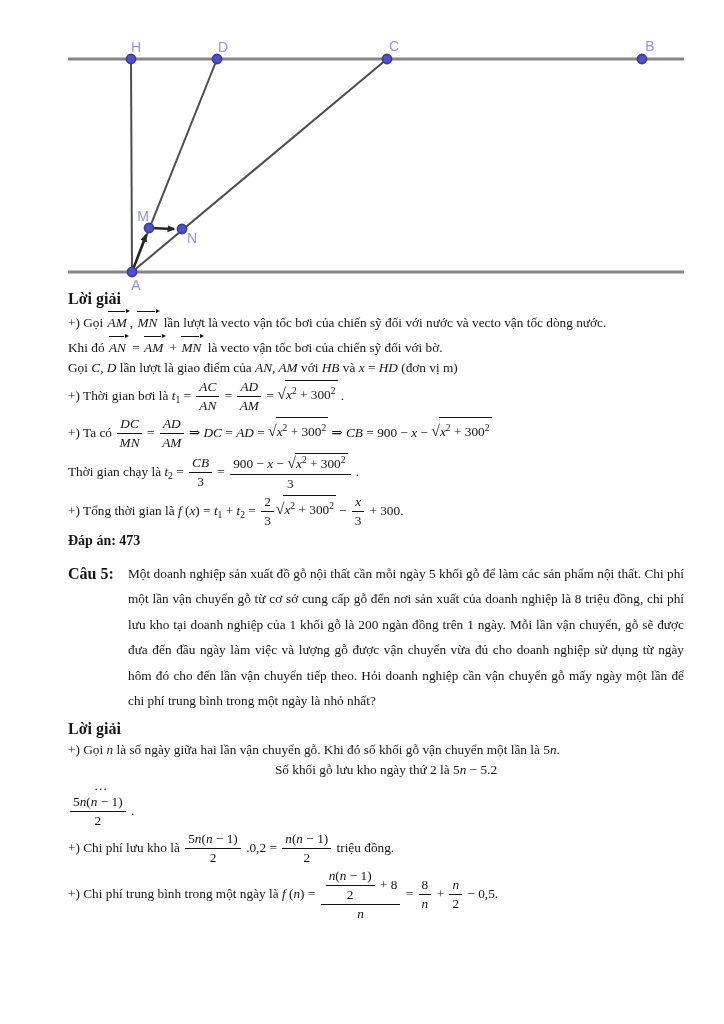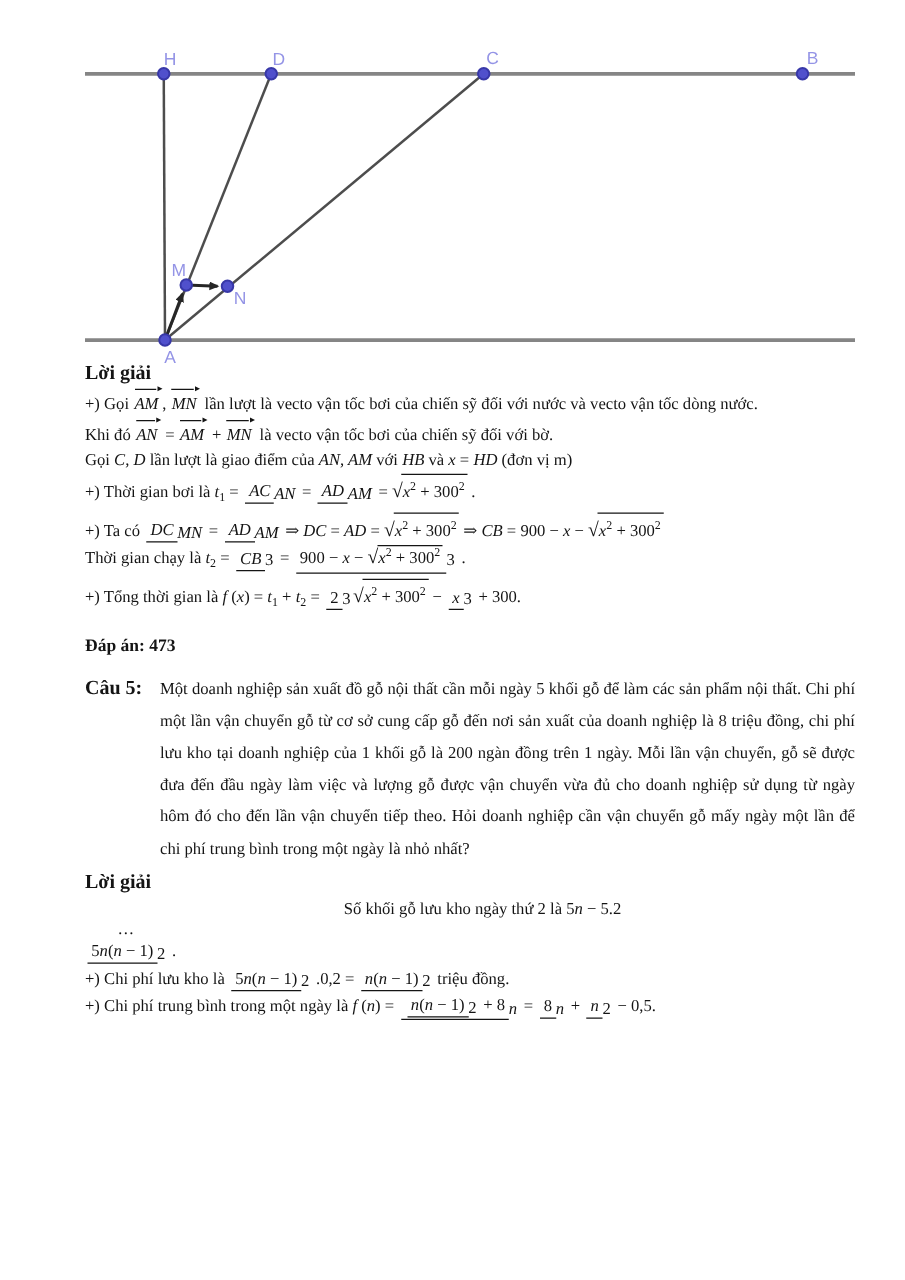--- a/index.html
+++ b/index.html
@@ -16,35 +16,35 @@
   .pt-label { font-family:"Liberation Sans","DejaVu Sans",sans-serif; font-size:14px; }
 
   
   .content { position:absolute; top:290px; left:68px; width:616px; }
   .heading { font-weight:bold; font-size:16px; line-height:18px; margin:0 0 2px 0; }
   .mline { margin:1px 0; line-height:19px; }
   .mline.vgap { margin-top:3px; }
   .mline.fr { margin:2px 0; }
   .mline.ind { padding-left:20px;text-align:center; }
   .mline.dots { line-height:12px; padding-left:26px; letter-spacing:2px; }
-  .answer { font-weight:bold; font-size:14px; line-height:20px; margin-top:16px; }
+  .answer { font-weight:bold; font-size:14px; line-height:20px; margin-top:2px; }
 
   
   .question { margin-top:10px; overflow:hidden; }
   .qlabel { float:left; width:60px; font-weight:bold; font-size:16px; line-height:25.5px; }
   .qtext { margin-left:60px; text-align:justify; line-height:25.5px; }
 
   .sol2 { margin-top:6px; }
 
   
   i { font-style:italic; }
   sup { font-size:0.72em; }
   sub { font-size:0.72em; }
 
-  .frac { display:inline-flex; flex-direction:row; align-items:center;
+  .frac { display:inline-flex; flex-direction:column; align-items:center;
           vertical-align:middle; margin:0 2px; line-height:1.2; text-align:center; }
   .frac > .num { display:block; border-bottom:1px solid #141414; padding:0 3px 1px 3px; }
   .frac > .den { display:block; padding-top:1px; }
 
   .sqrt { display:inline-block; white-space:nowrap; vertical-align:baseline; }
   .sqrt > .rsign { font-size:1.18em; letter-spacing:-1px; }
   .sqrt > .rad { display:inline-block; border-top:1px solid #141414; padding:0 2px 0 1px; }
 
   .vec { font-style:italic; position:relative; display:inline-block; padding:3px 3px 0 1px; }
   .vec::before { content:""; position:absolute; top:1px; left:1px; right:5px;
@@ -132,20 +132,21 @@
       <div class="answer">Đáp án: 473</div>
     </div>
 
     <div class="question">
       <div class="qlabel">Câu 5:</div>
       <div class="qtext">Một doanh nghiệp sản xuất đồ gỗ nội thất cần mỗi ngày 5 khối gỗ để làm các sản phẩm nội thất. Chi phí một lần vận chuyển gỗ từ cơ sở cung cấp gỗ đến nơi sản xuất của doanh nghiệp là 8 triệu đồng, chi phí lưu kho tại doanh nghiệp của 1 khối gỗ là 200 ngàn đồng trên 1 ngày. Mỗi lần vận chuyển, gỗ sẽ được đưa đến đầu ngày làm việc và lượng gỗ được vận chuyển vừa đủ cho doanh nghiệp sử dụng từ ngày hôm đó cho đến lần vận chuyển tiếp theo. Hỏi doanh nghiệp cần vận chuyển gỗ mấy ngày một lần để chi phí trung bình trong một ngày là nhỏ nhất?</div>
     </div>
 
     <div class="sol2">
       <div class="heading">Lời giải</div>
+      <div class="mline"><span>+) Gọi </span><i>n</i><span> là số ngày giữa hai lần vận chuyển gỗ. Khi đó số khối gỗ vận chuyển một lần là 5</span><i>n</i><span>.</span></div>
       <div class="mline ind"><span>Số khối gỗ lưu kho ngày thứ 2 là 5</span><i>n</i><span> − 5.2</span></div>
       <div class="mline dots"><span>…</span></div>
       <div class="mline fr"><span class="frac">
             <span class="num"><span>5</span><i>n</i><span>(</span><i>n</i><span> − 1)</span></span>
             <span class="den"><span>2</span></span>
           </span><span> .</span></div>
       <div class="mline fr"><span>+) Chi phí lưu kho là </span><span class="frac">
             <span class="num"><span>5</span><i>n</i><span>(</span><i>n</i><span> − 1)</span></span>
             <span class="den"><span>2</span></span>
           </span><span> .0,2 = </span><span class="frac">

